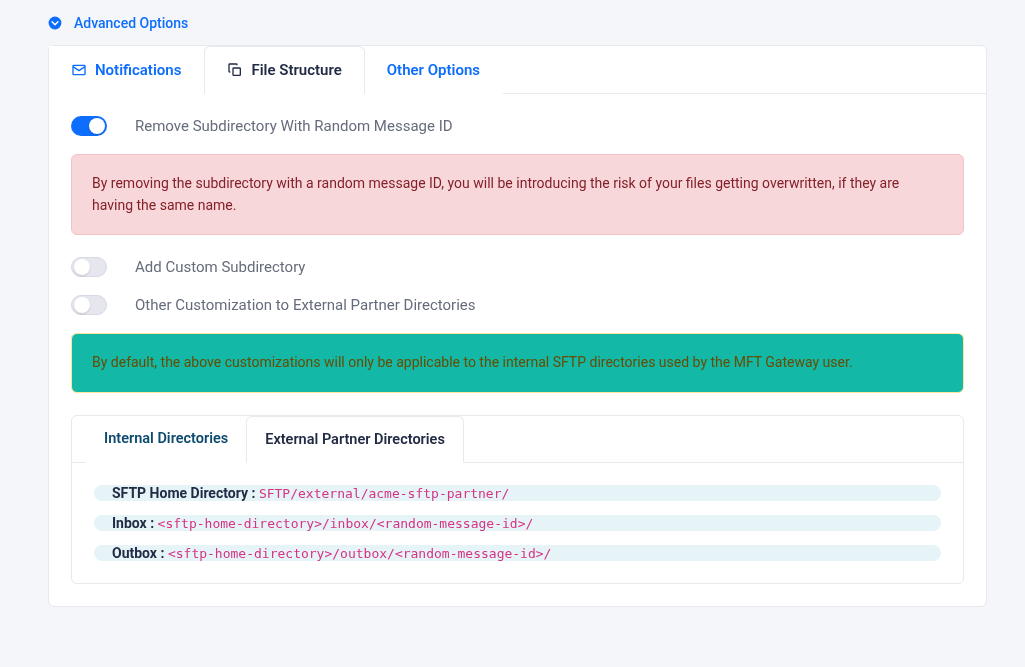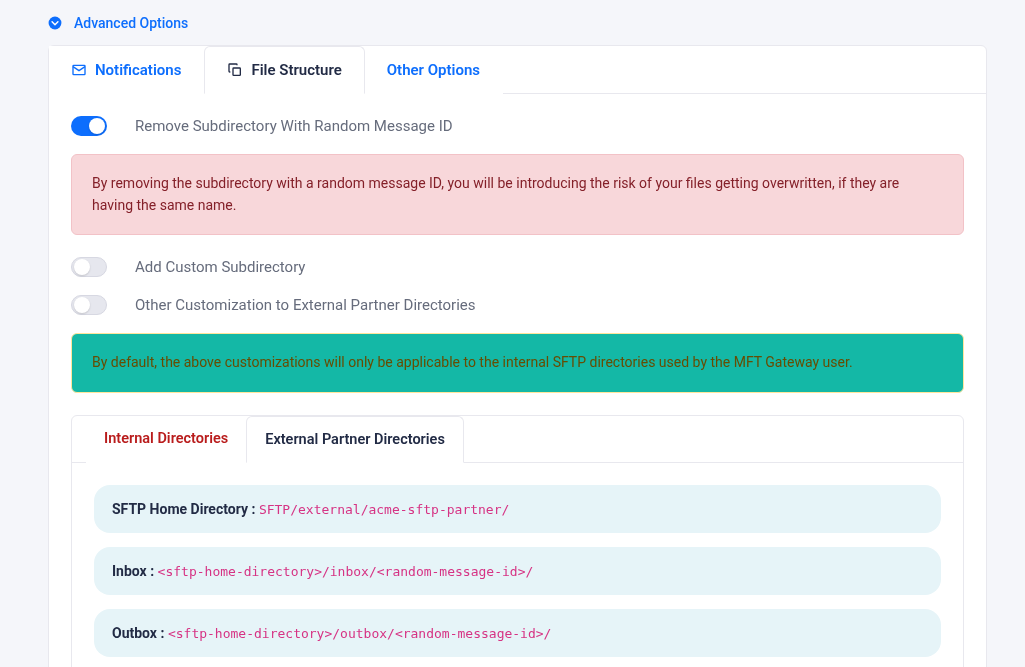--- a/index.html
+++ b/index.html
@@ -113,37 +113,37 @@
     }
     .subtabs-bar {
       display: flex;
       border-bottom: 1px solid #e8e8ee;
       padding-left: 14px;
     }
     .subtab {
       padding: 14px 18px;
       font-size: 14.5px;
       font-weight: 600;
-      color: #b91c1c;
+      color: #0c4a6e;
       cursor: pointer;
       background: #fff;
       margin-bottom: -1px;
     }
     .subtab.active {
       color: #222b45;
       border: 1px solid #e8e8ee;
       border-bottom: 1px solid #fff;
       border-top-left-radius: 6px;
       border-top-right-radius: 6px;
     }
     .subtab-body { padding: 22px; }
     .path-box {
       background: #e6f4f8;
-      border-radius: 16px;
-      padding: 16px 18px;
+      border-radius: 8px;
+      padding: 0 18px;
       margin-bottom: 14px;
       font-size: 14px;
     }
     .path-box:last-child { margin-bottom: 0; }
     .path-label {
       font-weight: 700;
       color: #222b45;
     }
     .path-value {
       font-family: "SFMono-Regular", Consolas, Menlo, monospace;

